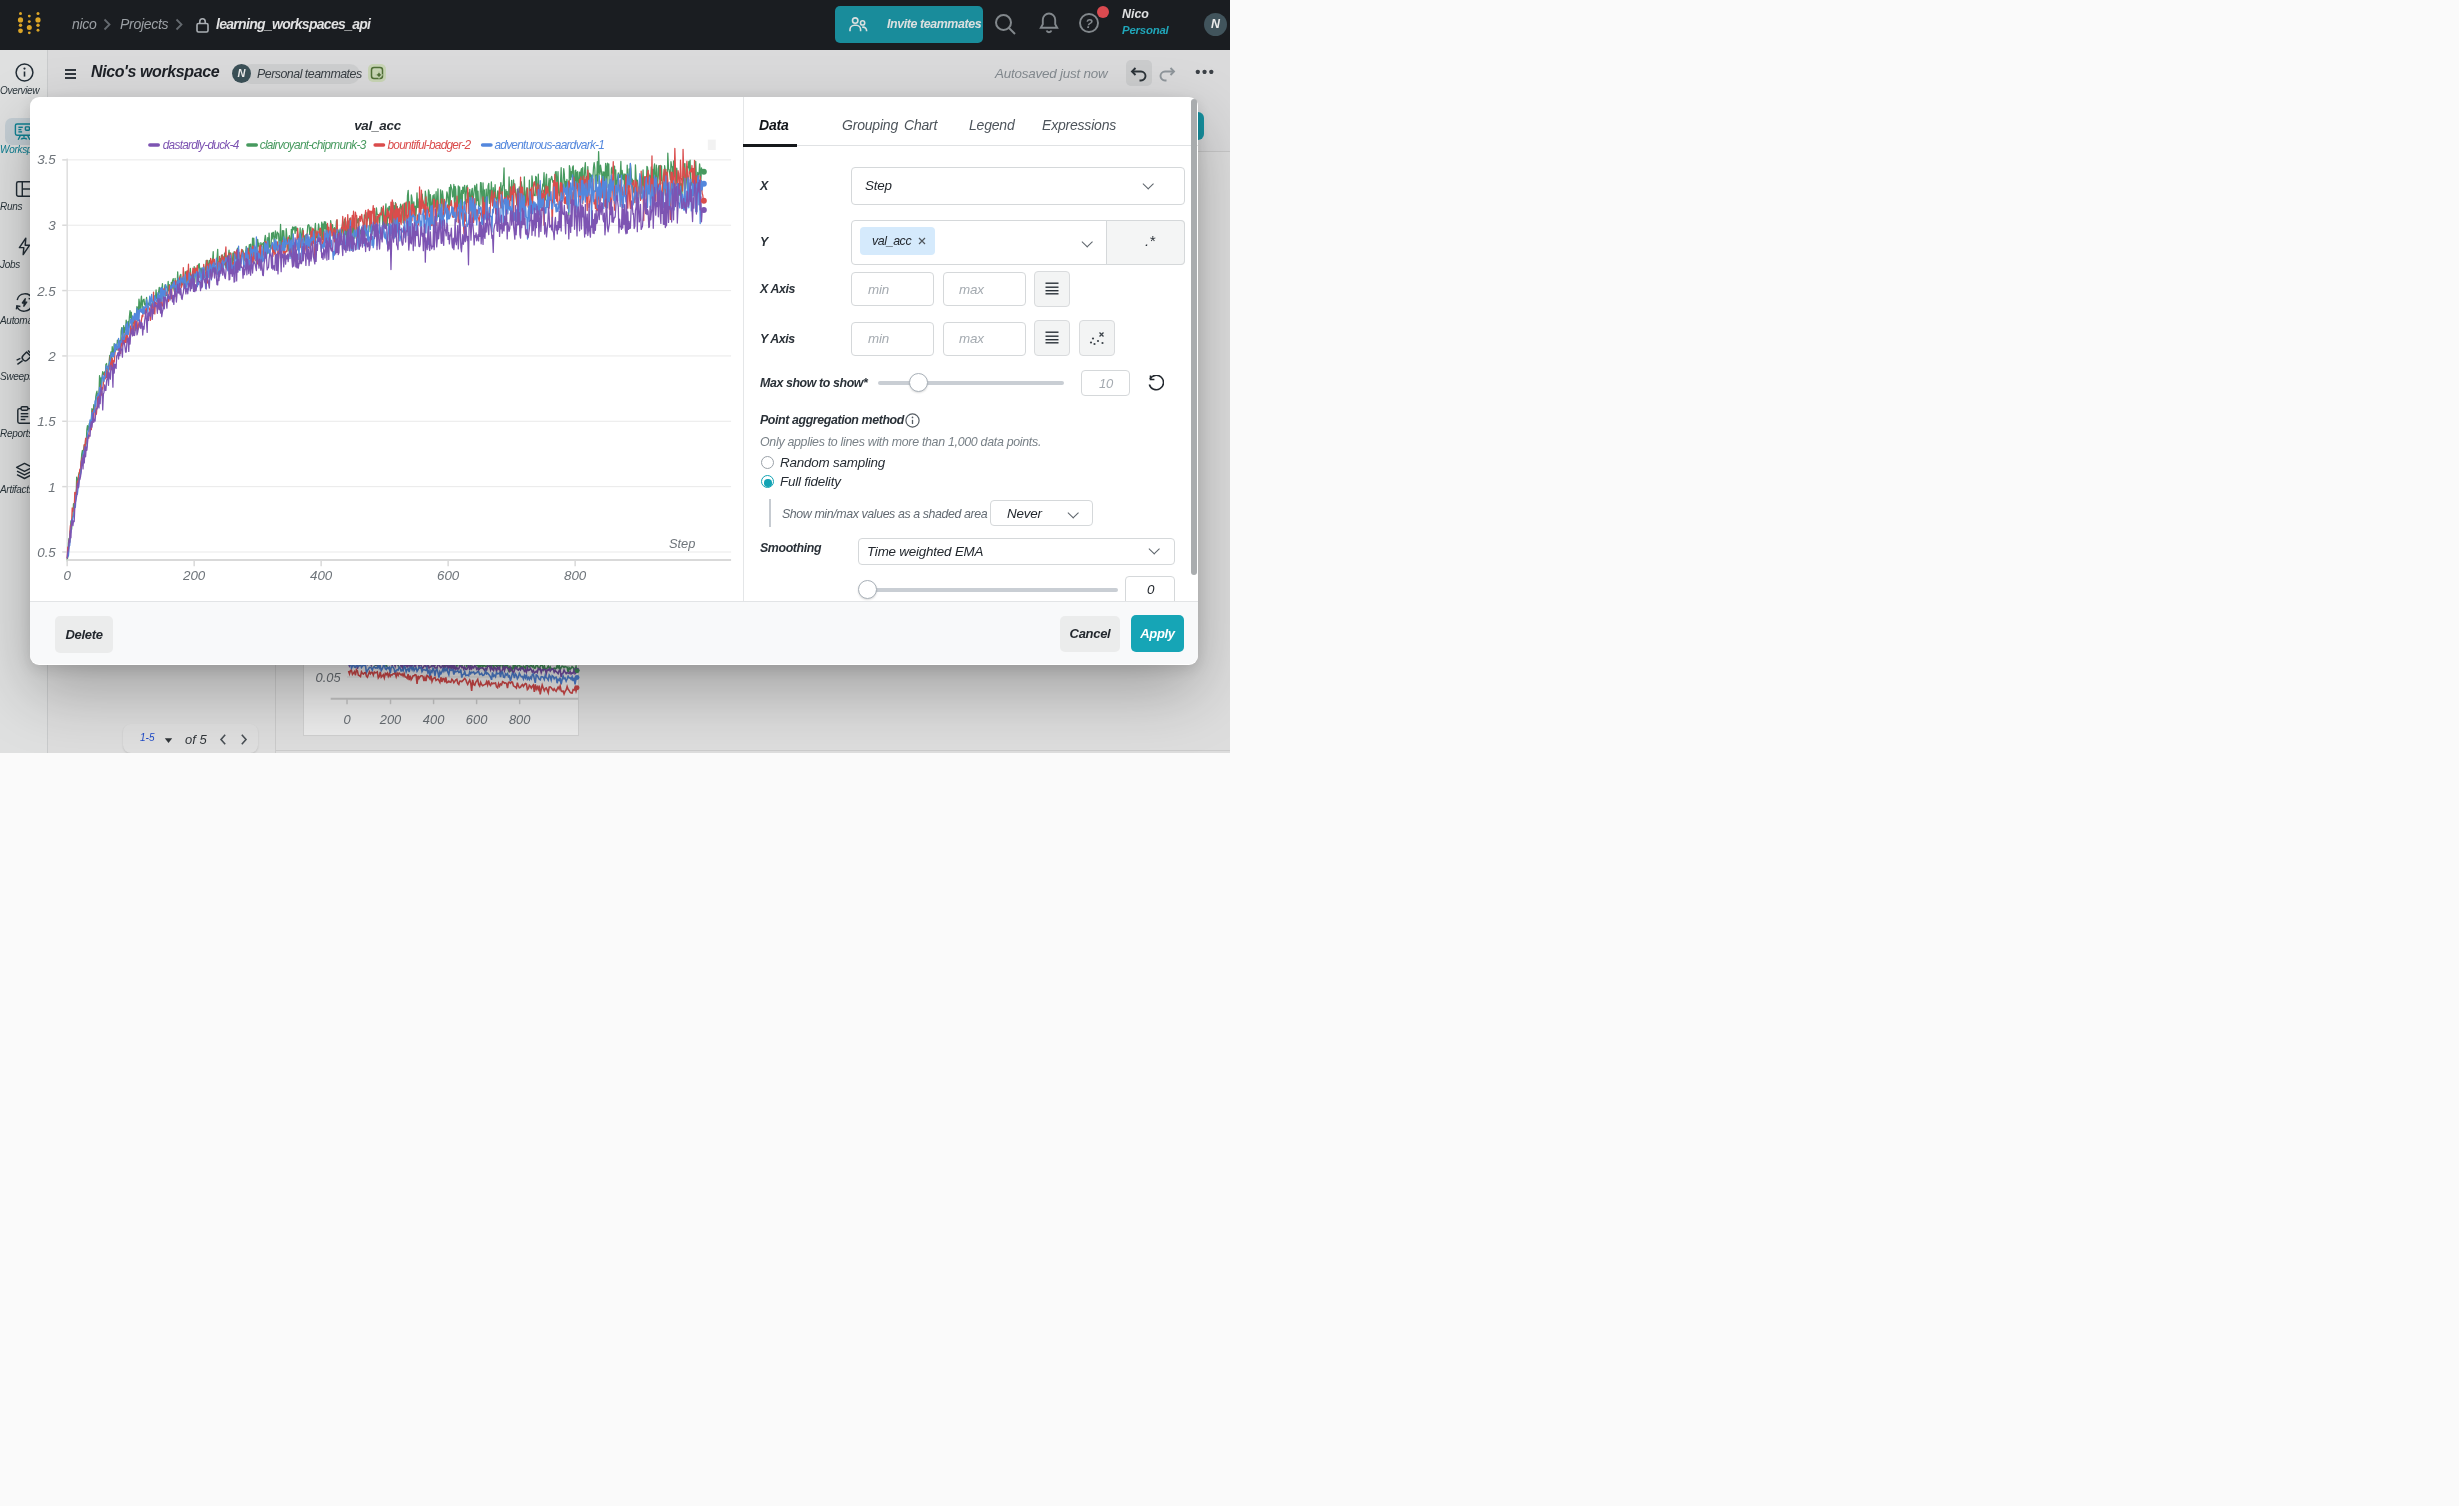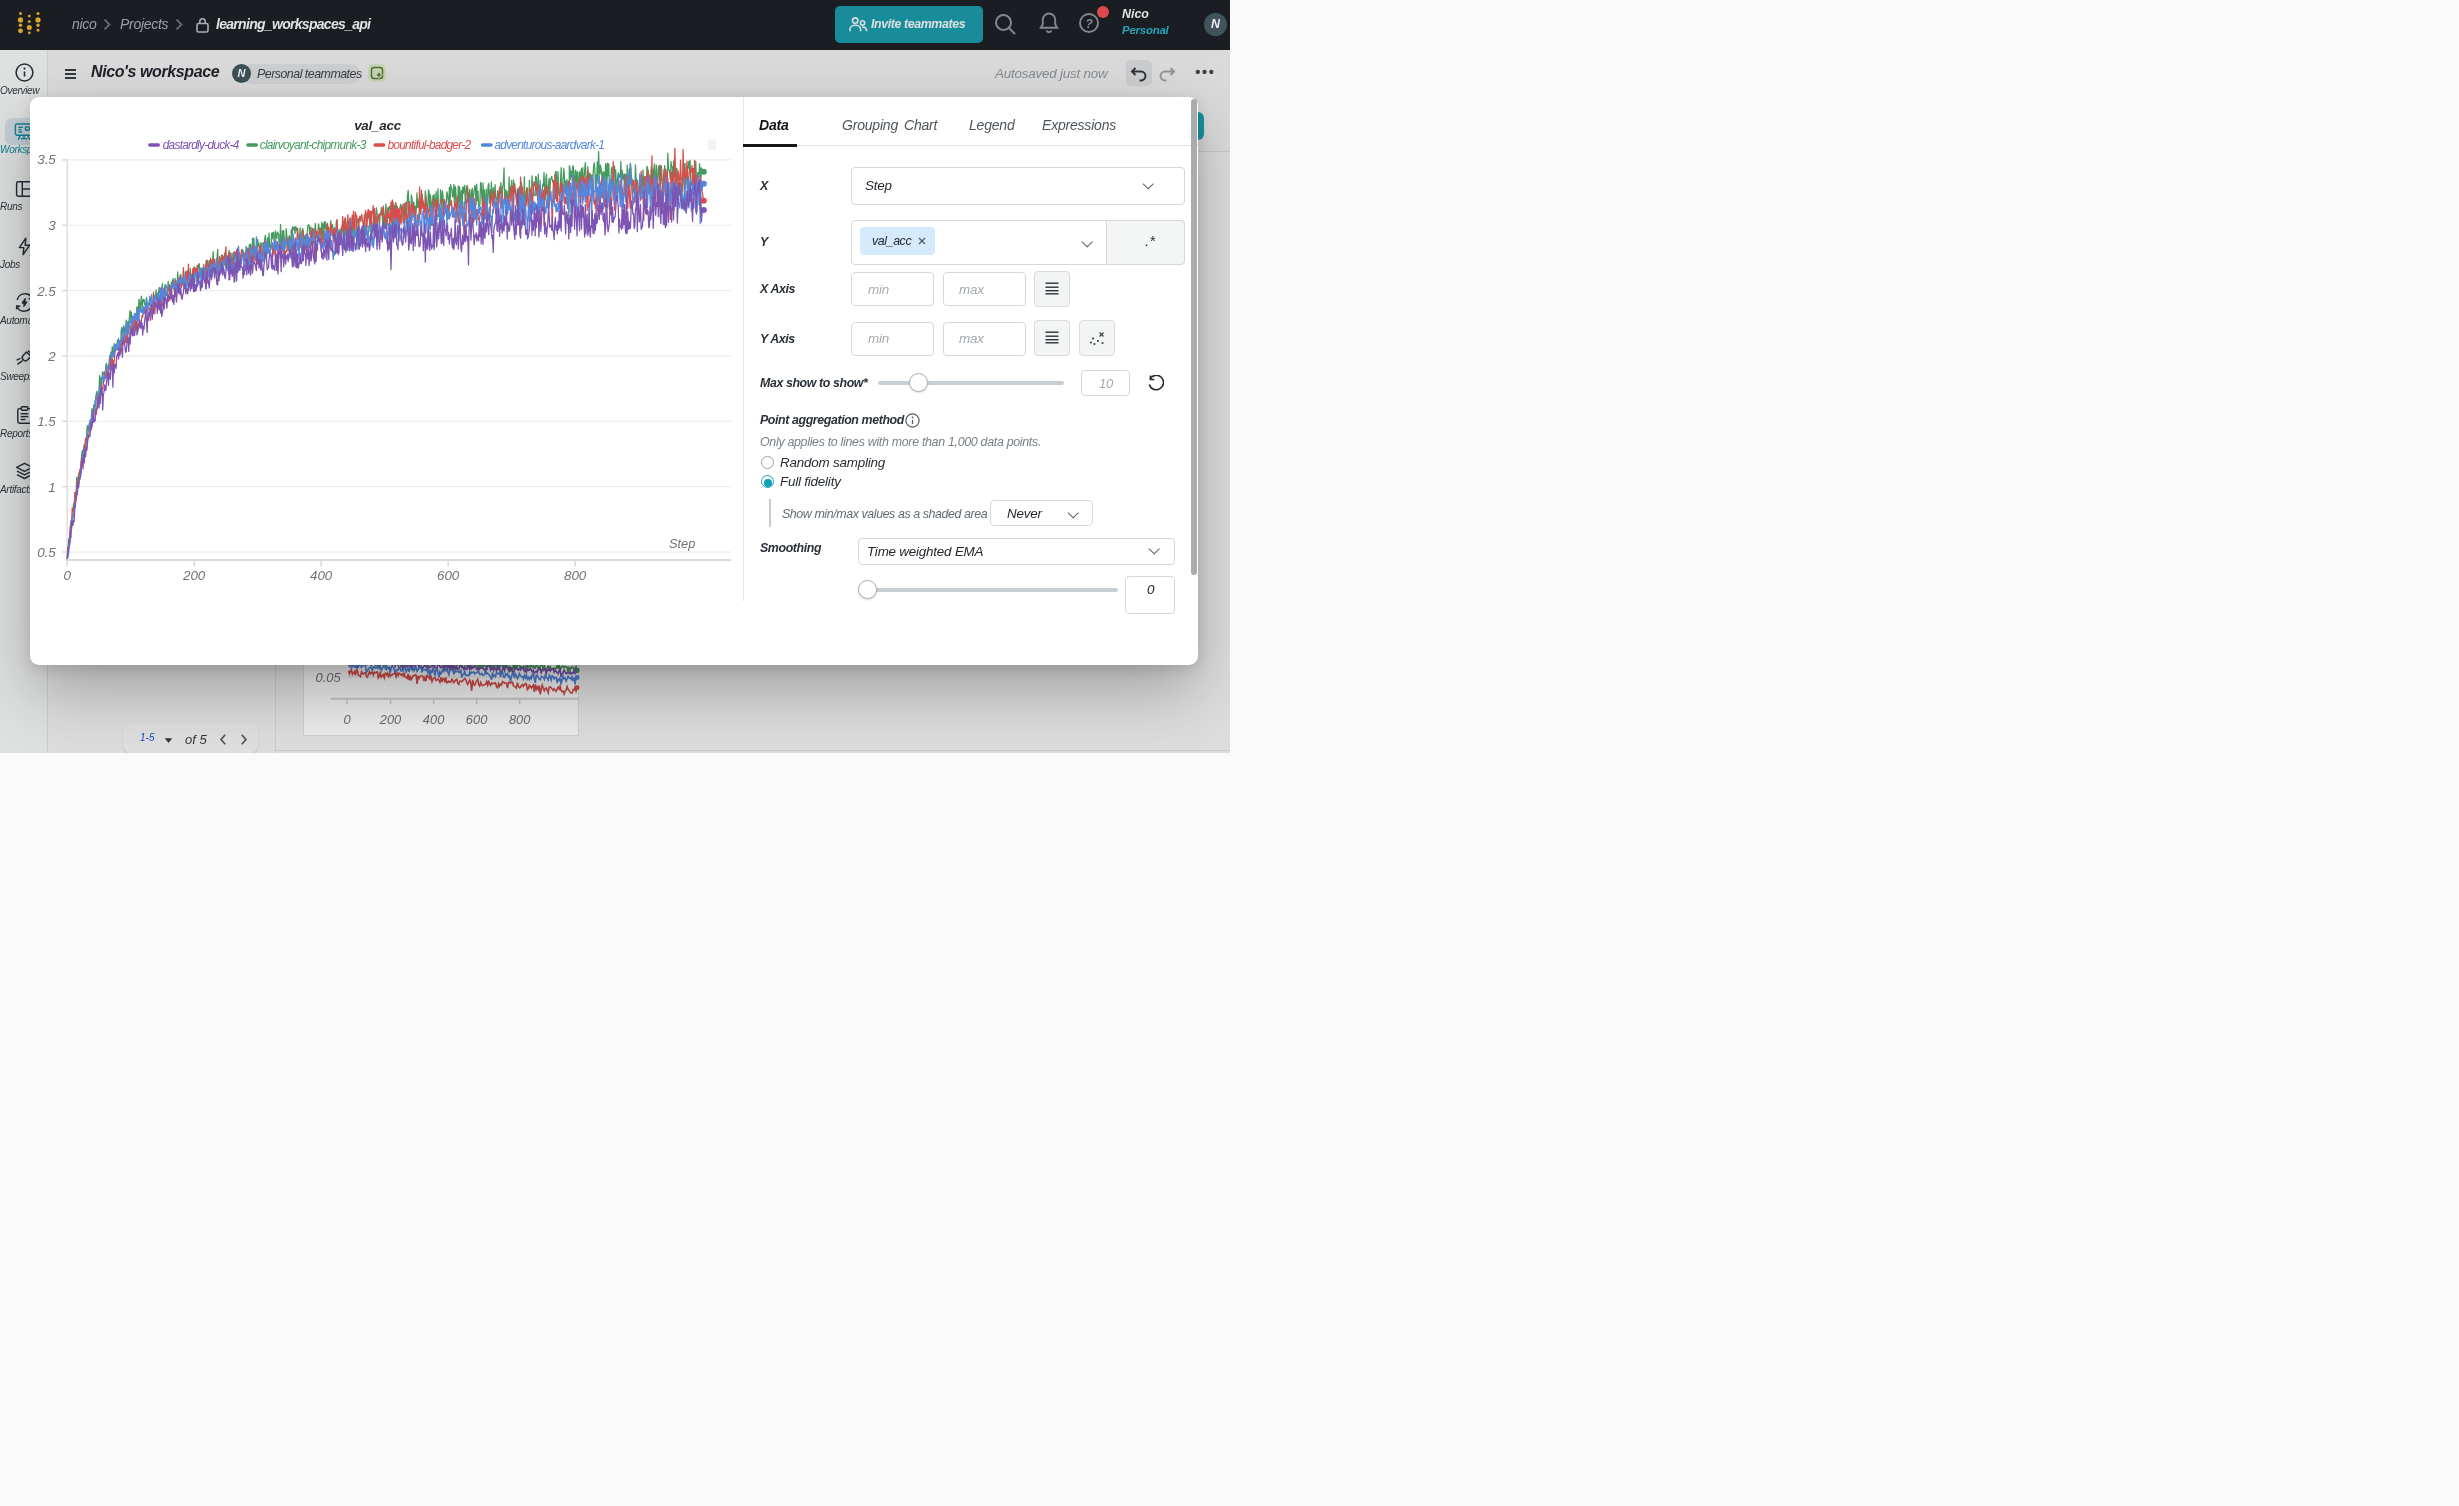--- a/index.html
+++ b/index.html
@@ -102,21 +102,21 @@
         <path d="M4.8 7.5 V5.4 a2.7 2.7 0 0 1 5.4 0 v2.1" fill="none" stroke="#b9bec3" stroke-width="1.6"></path>
       </svg>
   <span class="abs" id="navproj" style="left:216px;top:16.3px">learning_workspaces_api</span>
   <div id="invite" class="abs"><svg class="abs" style="left:13px;top:9px" width="20" height="19" viewBox="0 0 20 19">
           <g fill="none" stroke="#eef3f3" stroke-width="1.6">
             <circle cx="7.2" cy="5.6" r="2.7"></circle>
             <path d="M2 16.2 v-1.6 a4.4 4.4 0 0 1 4.4-4.4 h1.8 a4.4 4.4 0 0 1 4.4 4.4 v1.6"></path>
             <circle cx="14.6" cy="7.9" r="2.1"></circle>
             <path d="M14.2 12.1 h0.8 a3.6 3.6 0 0 1 3.6 3.6 v0.5"></path>
           </g>
-        </svg><span style="margin-left:36px">Invite teammates</span></div>
+        </svg><span style="margin-left:52px">Invite teammates</span></div>
   <svg class="abs" style="left:993px;top:12px" width="25" height="25" viewBox="0 0 25 25">
         <circle cx="10.5" cy="10.5" r="7.5" fill="none" stroke="#8d9398" stroke-width="2"></circle>
         <path d="M16 16 L22 22" stroke="#8d9398" stroke-width="2"></path>
       </svg>
   <svg class="abs" style="left:1038px;top:11px" width="22" height="26" viewBox="0 0 22 26">
         <path d="M11 2.5 a6.2 6.2 0 0 0 -6.2 6.2 v4.5 l-2 3.5 h16.4 l-2 -3.5 v-4.5 a6.2 6.2 0 0 0 -6.2 -6.2 z" fill="none" stroke="#8d9398" stroke-width="1.9"></path>
         <path d="M8.6 19.5 a2.5 2.5 0 0 0 4.8 0" fill="none" stroke="#8d9398" stroke-width="1.9"></path>
       </svg>
   <svg class="abs" style="left:1078px;top:12px" width="24" height="24" viewBox="0 0 24 24">
         <circle cx="11" cy="11" r="9" fill="none" stroke="#8d9398" stroke-width="1.9"></circle>
@@ -465,17 +465,22 @@
 
   <span class="flabel" style="top:444px">Smoothing</span>
   <div class="ctl" style="left:828px;top:441px;width:317px;height:27px"></div>
   <span class="abs ctltxt" style="left:837px;top:447px">Time weighted EMA</span>
   <div class="chev" style="left:1120px;top:448px"></div>
 
   <div class="slider-track" style="left:838px;top:491px;width:250px"></div>
   <div class="slider-thumb" style="left:828px;top:483px"></div>
   <div class="ctl" style="left:1095px;top:479px;width:50px;height:38px"></div>
   <span class="abs ctltxt" style="left:1117px;top:485px">0</span>
+  <div id="mfooter" class="abs">
+    <div id="btnDelete" class="btn">Delete</div>
+    <div id="btnCancel" class="btn">Cancel</div>
+    <div id="btnApply" class="btn">Apply</div>
+  </div>
   <div id="mthumb" class="abs"></div>
 </div>
 
 </div>
 
 
 </body></html>

